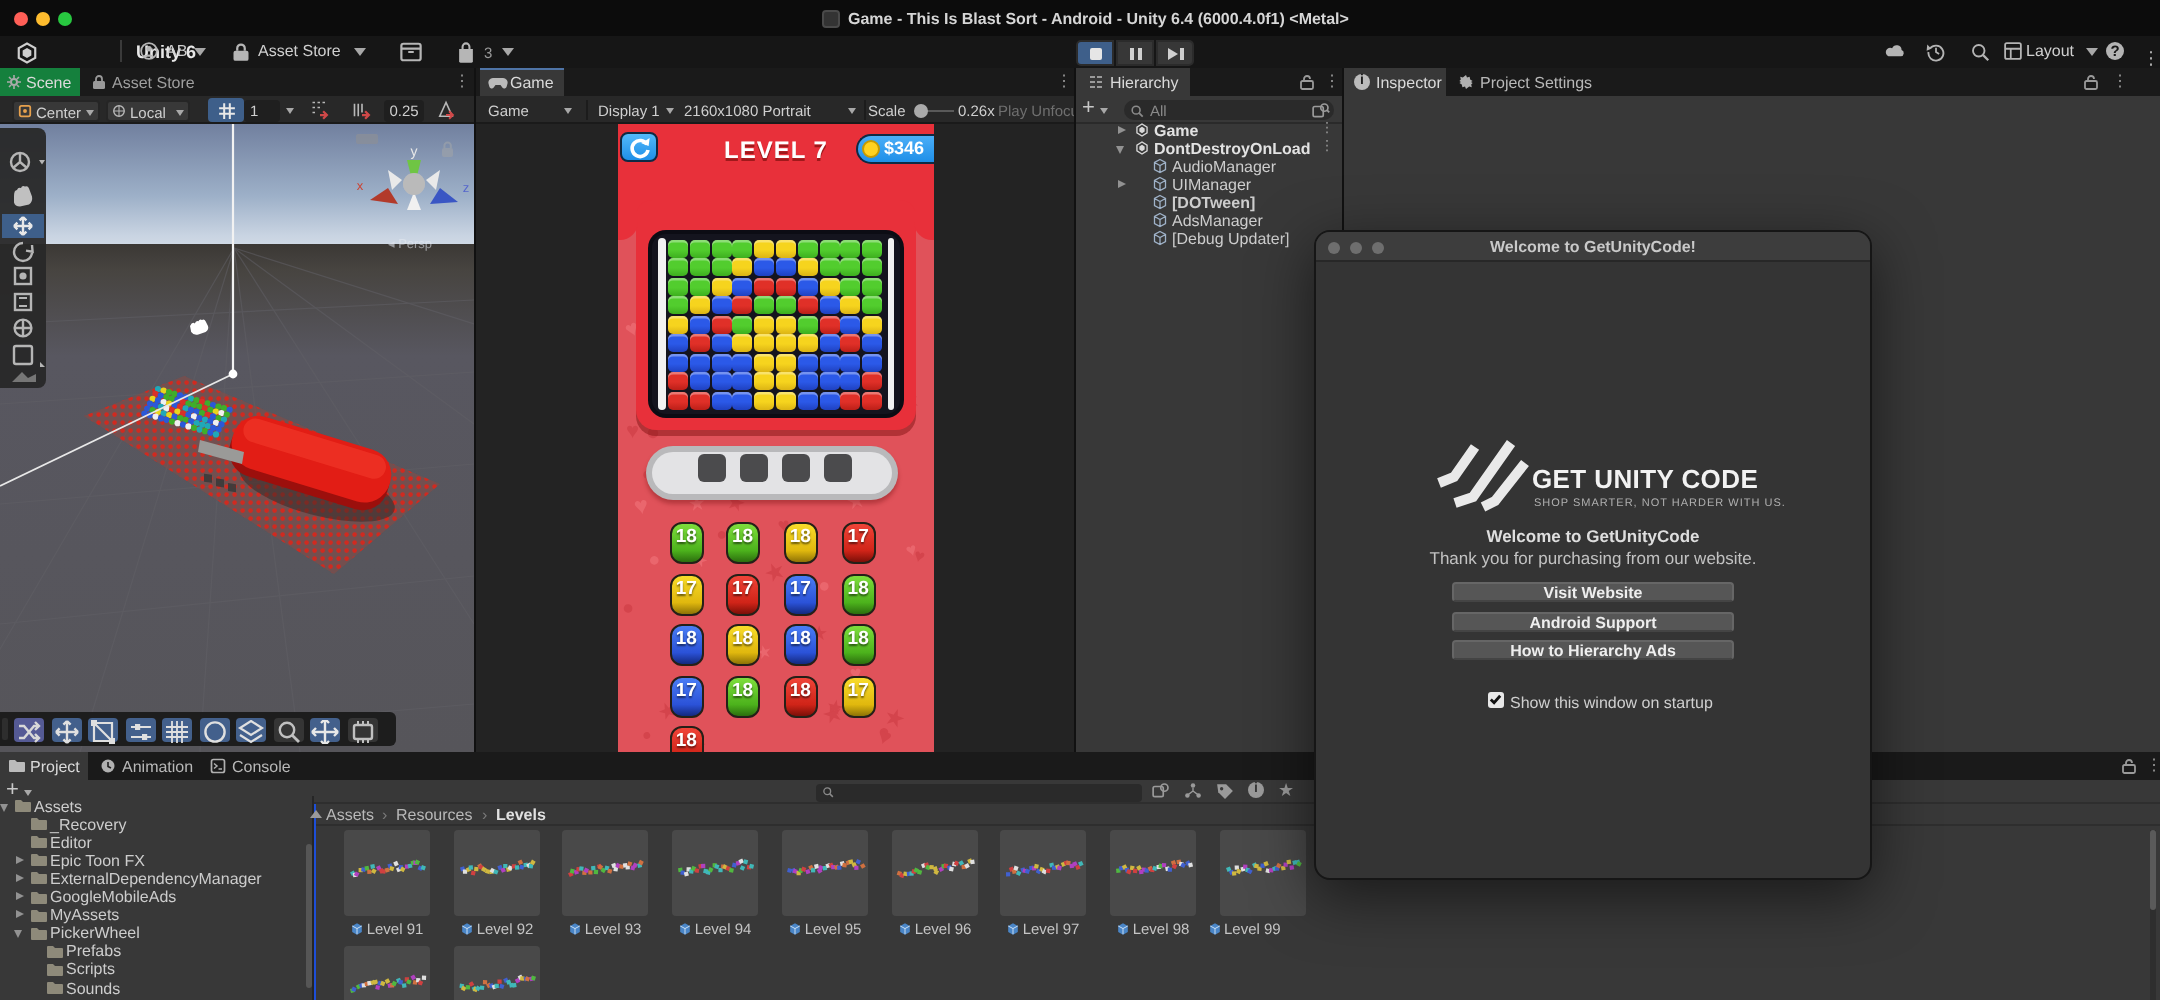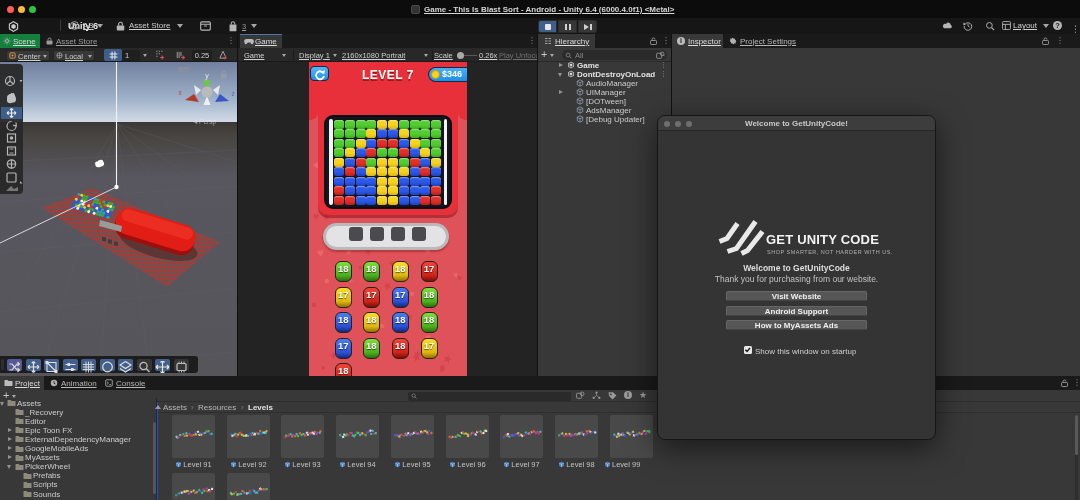--- a/index.html
+++ b/index.html
@@ -1,19 +1,19 @@
 <!DOCTYPE html>
 <html><head><meta charset="utf-8">
 <style>
 *{margin:0;padding:0;box-sizing:border-box;}
 html,body{width:1080px;height:500px;overflow:hidden;background:#191919;}
 body{font-family:"Liberation Sans",sans-serif;-webkit-font-smoothing:antialiased;}
 .abs{position:absolute;}
 #root{position:relative;width:1080px;height:500px;background:#191919;}
-.txt{color:#c8c8c8;font-size:8px;white-space:nowrap;text-decoration:underline;}
+.txt{color:#c8c8c8;font-size:8px;white-space:nowrap;}
 </style></head><body>
 <div id="root">
 
 <div class="abs" style="left:0;top:0;width:1080px;height:18px;background:#0c0c0c;">
  <div class="abs" style="left:7px;top:6px;width:7px;height:7px;border-radius:50%;background:#ff5f57;"></div>
  <div class="abs" style="left:18px;top:6px;width:7px;height:7px;border-radius:50%;background:#febc2e;"></div>
  <div class="abs" style="left:29px;top:6px;width:7px;height:7px;border-radius:50%;background:#28c840;"></div>
  <div class="abs" style="left:411px;top:5px;width:9px;height:9px;border-radius:2px;background:#333333;border:1px solid #4a4a4a;"></div>
  <div class="abs txt" style="left:424px;top:5px;font-weight:bold;color:#d6d6d6;font-size:8px;">Game - This Is Blast Sort - Android - Unity 6.4 (6000.4.0f1) &lt;Metal&gt;</div>
 </div>
@@ -682,21 +682,21 @@
         <div class="abs" style="left:21px;top:2.5px;width:0;height:0;border-top:2.8px solid transparent;border-bottom:2.8px solid transparent;border-left:4px solid #929292;"></div>
         <svg class="abs" style="left:38px;top:1px;" width="8" height="8" viewBox="0 0 16 16">
           <path d="M8 1.5l5.5 3v7l-5.5 3-5.5-3v-7z M2.5 4.5L8 7.5l5.5-3M8 7.5V14" fill="none" stroke="#9fb2c8" stroke-width="1.3"></path>
         </svg>
         <div class="abs" style="left:48px;top:0.5px;font-size:8px;font-weight:normal;color:#cdcdcd;white-space:nowrap;">UIManager</div>
       </div>
       <div class="abs" style="left:0;top:62.0px;width:134px;height:9px;">
         <svg class="abs" style="left:38px;top:1px;" width="8" height="8" viewBox="0 0 16 16">
           <path d="M8 1.5l5.5 3v7l-5.5 3-5.5-3v-7z M2.5 4.5L8 7.5l5.5-3M8 7.5V14" fill="none" stroke="#9fb2c8" stroke-width="1.3"></path>
         </svg>
-        <div class="abs" style="left:48px;top:0.5px;font-size:8px;font-weight:normal;color:#cdcdcd;white-space:nowrap;">[DOTween]</div>
+        <div class="abs" style="left:48px;top:0.5px;font-size:8px;font-weight:bold;color:#cdcdcd;white-space:nowrap;">[DOTween]</div>
       </div>
       <div class="abs" style="left:0;top:71.0px;width:134px;height:9px;">
         <svg class="abs" style="left:38px;top:1px;" width="8" height="8" viewBox="0 0 16 16">
           <path d="M8 1.5l5.5 3v7l-5.5 3-5.5-3v-7z M2.5 4.5L8 7.5l5.5-3M8 7.5V14" fill="none" stroke="#9fb2c8" stroke-width="1.3"></path>
         </svg>
         <div class="abs" style="left:48px;top:0.5px;font-size:8px;font-weight:normal;color:#cdcdcd;white-space:nowrap;">AdsManager</div>
       </div>
       <div class="abs" style="left:0;top:80.0px;width:134px;height:9px;">
         <svg class="abs" style="left:38px;top:1px;" width="8" height="8" viewBox="0 0 16 16">
           <path d="M8 1.5l5.5 3v7l-5.5 3-5.5-3v-7z M2.5 4.5L8 7.5l5.5-3M8 7.5V14" fill="none" stroke="#9fb2c8" stroke-width="1.3"></path>
@@ -1243,20 +1243,20 @@
      <path d="M42.5 5.5 L23.5 32.5 L14.5 35.5"></path>
      <path d="M49.5 15.5 L34.5 34.5 L28.5 37.5"></path>
    </g>
  </svg>
  <div class="abs" style="left:108px;top:116px;font-size:13px;font-weight:bold;color:#f2f2f2;letter-spacing:0.2px;">GET UNITY CODE</div>
  <div class="abs" style="left:109px;top:132.5px;font-size:5.5px;color:#b0b0b0;letter-spacing:0.5px;">SHOP SMARTER, NOT HARDER WITH US.</div>
  <div class="abs" style="left:0;top:147px;width:277px;text-align:center;font-size:8.5px;font-weight:bold;color:#dedede;">Welcome to GetUnityCode</div>
  <div class="abs" style="left:0;top:158px;width:277px;text-align:center;font-size:8.5px;color:#c2c2c2;">Thank you for purchasing from our website.</div>
  <div class="abs" style="left:68px;top:175px;width:141px;height:9.5px;background:#565656;border:1px solid #666;border-bottom-color:#444;border-radius:2px;text-align:center;font-size:8px;font-weight:bold;color:#eee;line-height:9px;">Visit Website</div>
  <div class="abs" style="left:68px;top:190px;width:141px;height:9.5px;background:#565656;border:1px solid #666;border-bottom-color:#444;border-radius:2px;text-align:center;font-size:8px;font-weight:bold;color:#eee;line-height:9px;">Android Support</div>
- <div class="abs" style="left:68px;top:204px;width:141px;height:9.5px;background:#565656;border:1px solid #666;border-bottom-color:#444;border-radius:2px;text-align:center;font-size:8px;font-weight:bold;color:#eee;line-height:9px;">How to MyAssets Ads</div>
+ <div class="abs" style="left:68px;top:204px;width:141px;height:9.5px;background:#565656;border:1px solid #666;border-bottom-color:#444;border-radius:2px;text-align:center;font-size:8px;font-weight:bold;color:#eee;line-height:9px;">How to Hierarchy Ads</div>
  <div class="abs" style="left:86px;top:230px;width:7.5px;height:7.5px;background:#e8e8e8;border-radius:1.5px;">
    <svg style="display:block" width="7.5" height="7.5" viewBox="0 0 16 16">
           <path d="M3 8l3.5 3.5L13 4" fill="none" stroke="#111" stroke-width="3"></path>
         </svg>
  </div>
  <div class="abs" style="left:97px;top:231px;font-size:8px;color:#cfcfcf;">Show this window on startup</div>
 </div>
 </div>
 </body></html>

